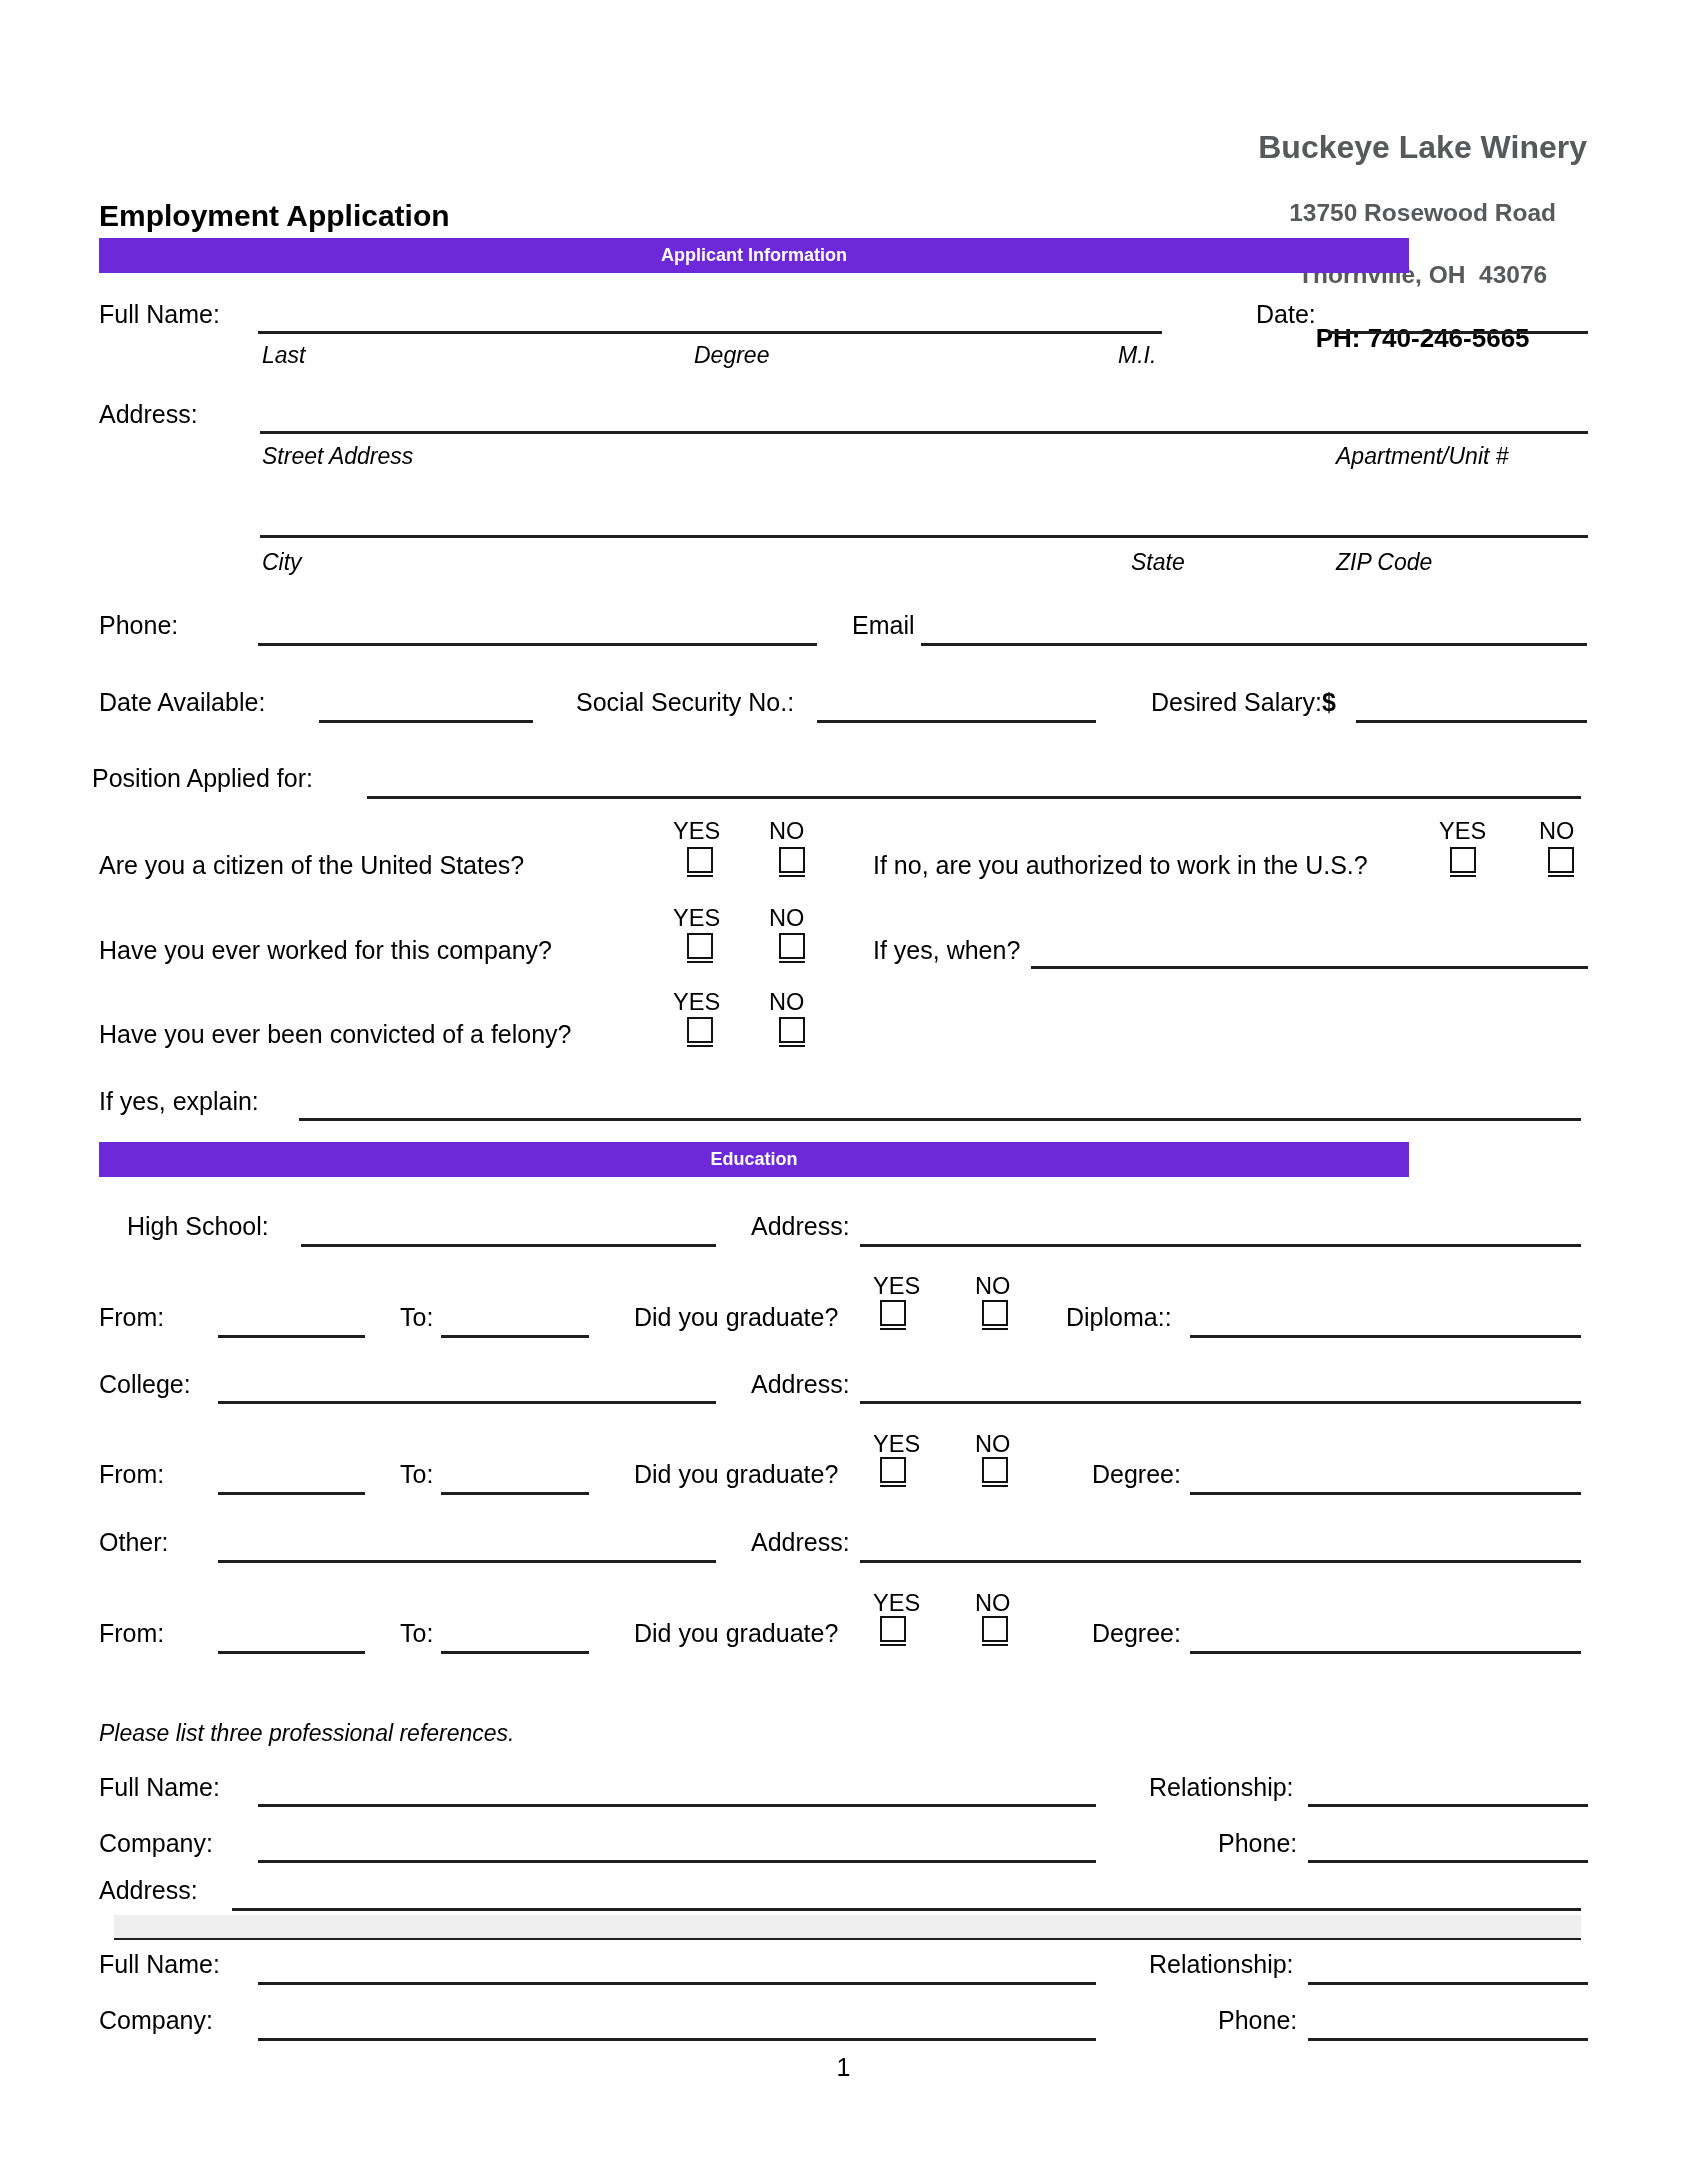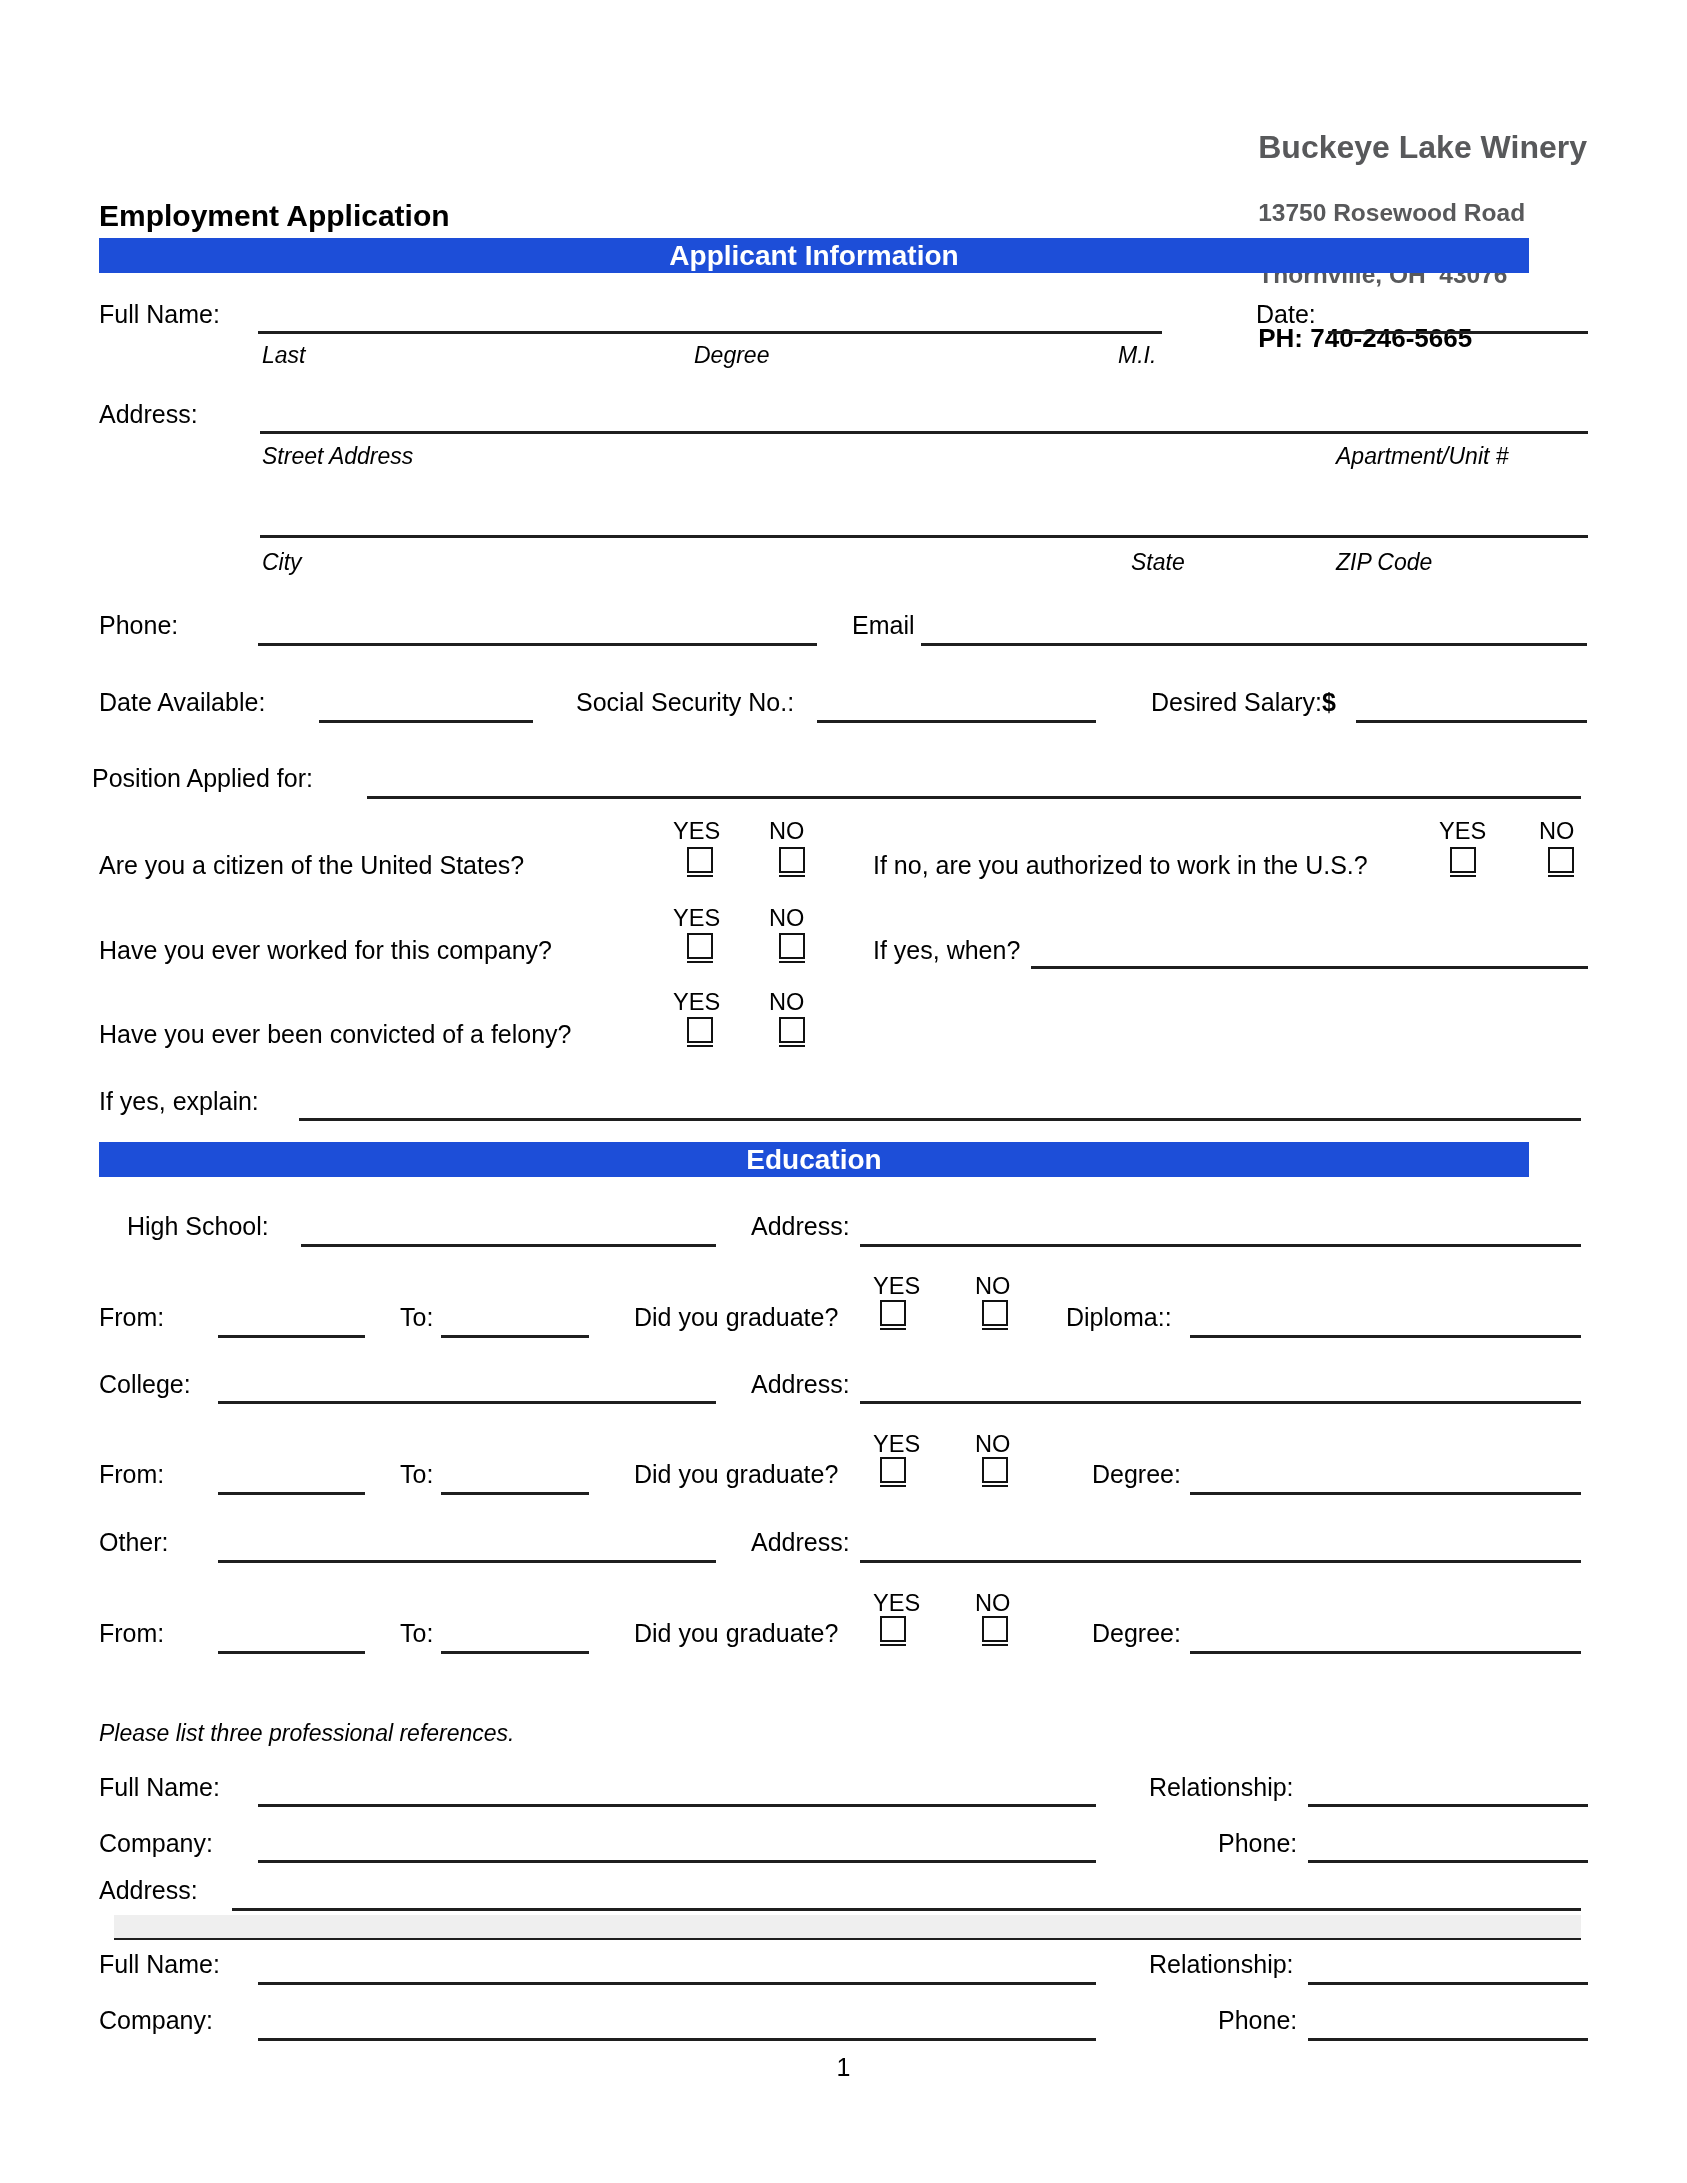--- a/index.html
+++ b/index.html
@@ -5,29 +5,29 @@
   html,body{margin:0;padding:0;background:#ffffff;}
   .page{
     position:relative;
     width:1687px;height:2184px;
     background:#ffffff;
     font-family:"Liberation Sans", sans-serif;
     color:#000;
     overflow:hidden;
   }
   .abs{position:absolute;}
-  .lh{right:100px;top:96px;text-align:left;white-space:pre;}
+  .lh{right:100px;top:96px;text-align:center;white-space:pre;}
   .lh-name{font-size:32px;font-weight:bold;color:#58595b;line-height:38px;}
   .lh-addr{font-size:24.5px;font-weight:bold;color:#58595b;line-height:30px;}
   .lh-ph{font-size:26px;font-weight:bold;color:#000;line-height:33px;}
   .doc-title{left:99px;top:199px;font-size:30px;font-weight:bold;}
   .bar{
-    left:99px;width:1430px;height:35px;
-    background:#1d4ed8;color:#ffffff;
-    font-size:28px;font-weight:bold;
+    left:99px;width:1310px;height:35px;
+    background:#6d28d9;color:#ffffff;
+    font-size:18px;font-weight:bold;
     text-align:center;line-height:35px;
   }
   .lbl{font-size:25px;white-space:pre;}
   .sub{font-size:23px;font-style:italic;white-space:pre;}
   .yn{font-size:23.6px;white-space:pre;}
   .fill{height:2.6px;background:#1f1f1f;}
   .cbw{display:flex;padding-bottom:1.7px;border-bottom:2.6px solid #111;}
   .cb{width:22px;height:22px;border:2.6px solid #111;background:#fff;}
   .shade{background:#efefef;border-bottom:2.6px solid #1f1f1f;}
   .intro{font-size:23px;font-style:italic;}

